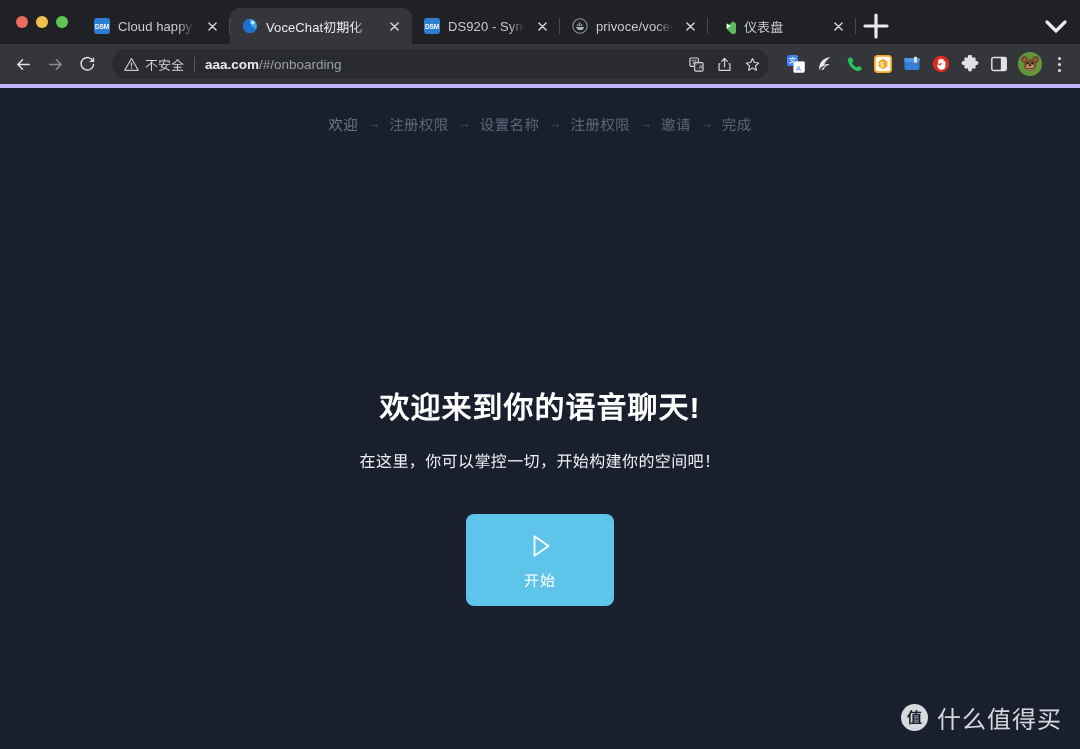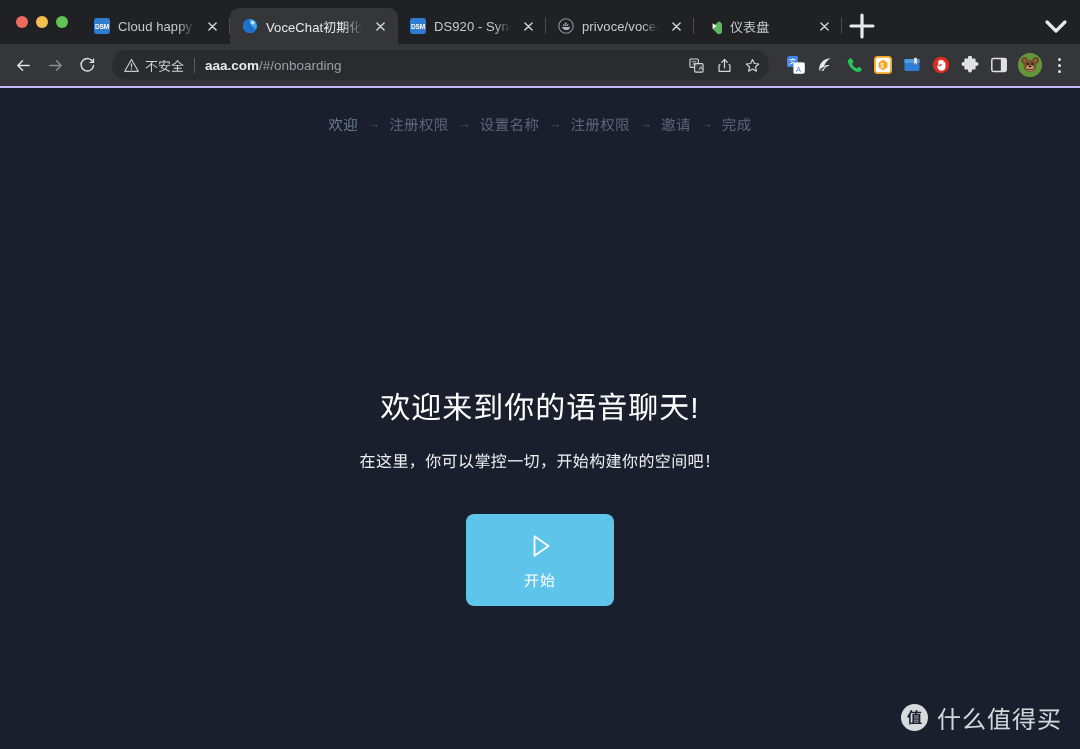--- a/index.html
+++ b/index.html
@@ -55,21 +55,21 @@
   .newtab, .tabsearch {
     width:28px; height:28px; margin-bottom:4px; border-radius:50%;
     display:flex; align-items:center; justify-content:center; color:#e8eaed; flex:0 0 28px;
   }
   .newtab { margin-left:6px; }
   .tabsearch { margin-left:8px; margin-right:10px; }
 
   
   .toolbar {
     height:44px; background:#35363a; display:flex; align-items:center;
-    padding:0 8px; gap:2px; flex:0 0 44px; border-bottom:2px solid #c4b5fd;
+    padding:0 8px; gap:2px; flex:0 0 44px; border-bottom:4px solid #c4b5fd;
   }
   .navbtn {
     width:30px; height:30px; border-radius:50%; display:flex;
     align-items:center; justify-content:center; color:#e1e3e6; flex:0 0 30px;
   }
   .navbtn svg { width:17px; height:17px; }
 
   .omnibox {
     flex:1; height:30px; background:#2a2b2f; border-radius:15px;
     display:flex; align-items:center; padding:0 4px 0 12px; margin:0 8px; min-width:0;
@@ -106,21 +106,21 @@
   }
   .crumb { letter-spacing:.4px; }
   .crumb.cur { color:#6f7a8e; }
   .arrow { color:#4a5365; font-size:13px; line-height:1; }
 
   .hero {
     position:absolute; left:0; right:0; top:300px;
     display:flex; flex-direction:column; align-items:center;
   }
   .hero h1 {
-    font-size:30px; font-weight:normal; color:#ffffff; letter-spacing:1px; line-height:1.3;
+    font-size:30px; font-weight:bold; color:#ffffff; letter-spacing:1px; line-height:1.3;
   }
   .hero p {
     margin-top:21px; font-size:16px; color:#eceff3; letter-spacing:.4px; font-weight:normal;
   }
   .start-btn {
     margin-top:42px; width:148px; height:92px; border-radius:8px;
     background:#5fc4ea; display:flex; flex-direction:column;
     align-items:center; justify-content:center; gap:8px; border:none;
     font-family:inherit; cursor:pointer;
   }
@@ -157,21 +157,21 @@
         <span class="fav dsm">DSM</span>
         <span class="tab-title">Cloud happy</span>
         <span class="tab-close">
           <svg viewBox="0 0 10 10" fill="none" stroke="currentColor" stroke-width="1.5" stroke-linecap="round">
               <path d="M1 1 L9 9 M9 1 L1 9"></path>
             </svg>
         </span>
         <span class="sep"></span>
       </div>
 
-      <div class="tab active nosep" style="width:168px">
+      <div class="tab active nosep" style="width:182px">
         <span class="fav">
           <svg viewBox="0 0 16 16">
               <circle cx="8" cy="8" r="7" fill="#3ba6e8"></circle>
               <path d="M8 1a7 7 0 0 0 0 14 7 7 0 0 0 6.2-3.8A9 9 0 0 1 8 1z" fill="#1d6fd0"></path>
               <circle cx="10.6" cy="4.6" r="1.9" fill="#bfe4fb"></circle>
             </svg>
         </span>
         <span class="tab-title">VoceChat初期化</span>
         <span class="tab-close">
           <svg viewBox="0 0 10 10" fill="none" stroke="currentColor" stroke-width="1.5" stroke-linecap="round">

